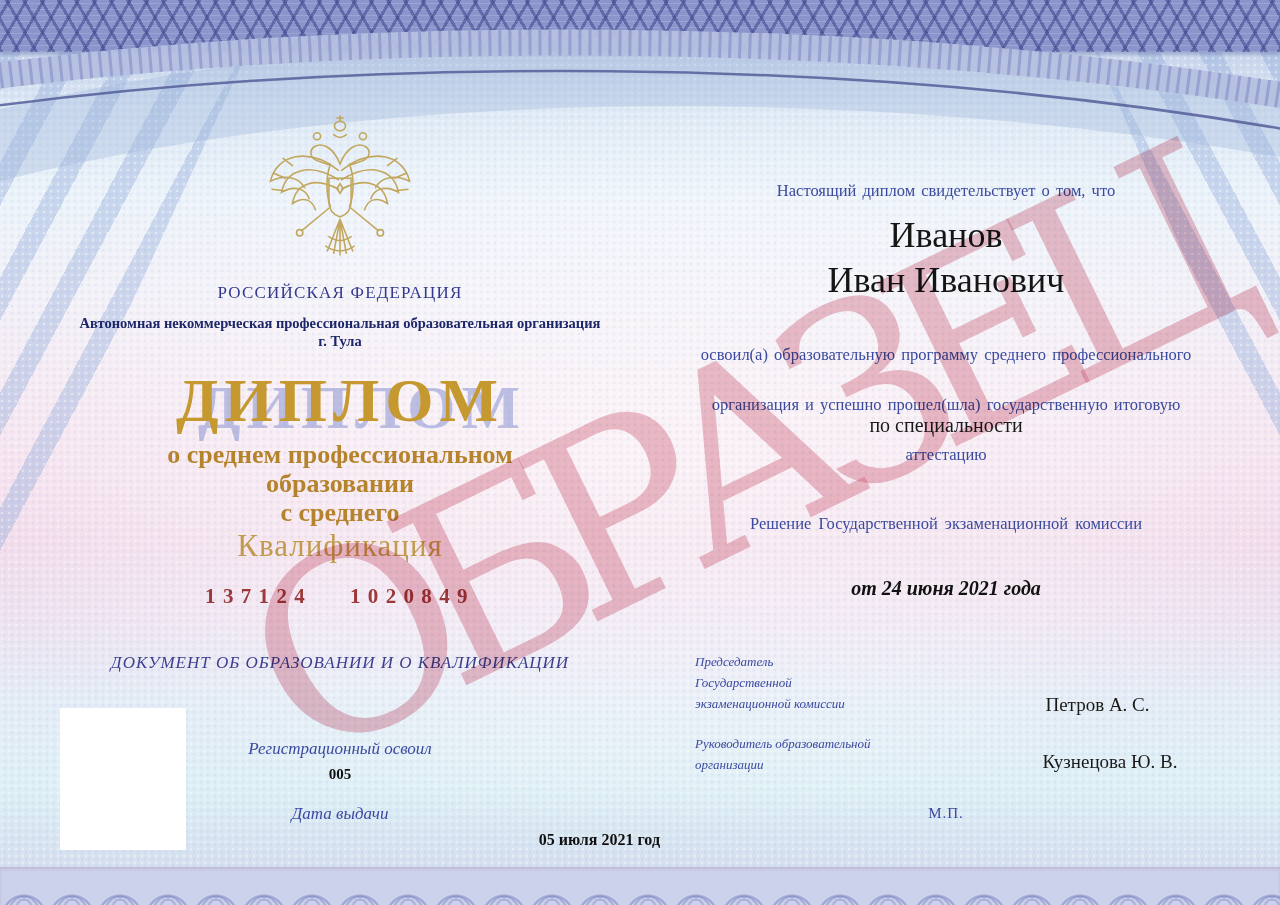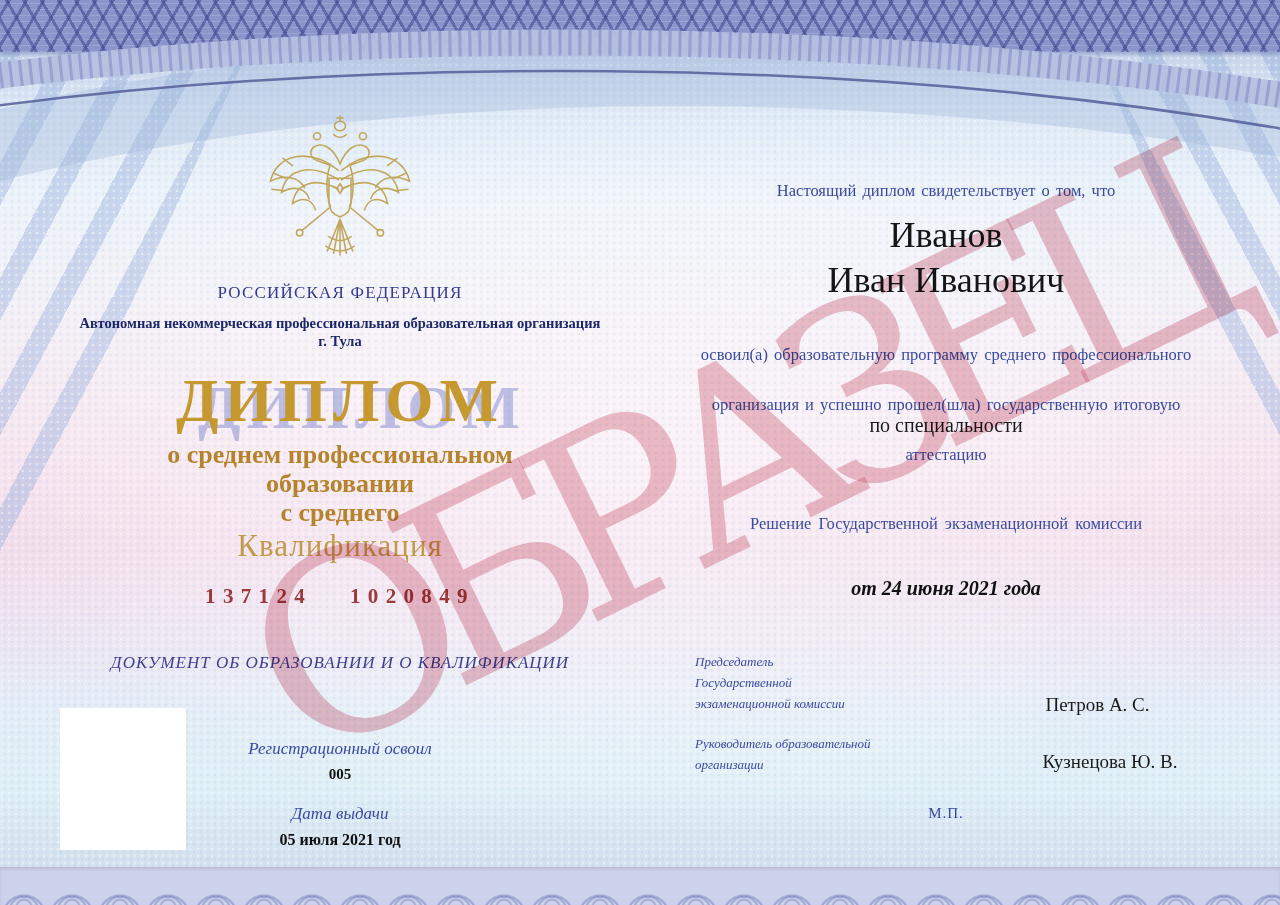--- a/index.html
+++ b/index.html
@@ -181,21 +181,21 @@
 
   <div class="abs z center left-col serial" style="top:584px;">137124&nbsp;&nbsp;&nbsp;1020849</div>
 
   <div class="abs z center left-col doc-line" style="top:653px;">ДОКУМЕНТ ОБ ОБРАЗОВАНИИ И О КВАЛИФИКАЦИИ</div>
 
   <div class="abs photo-box"></div>
 
   <div class="abs z center left-col script-blue" style="top:739px;">Регистрационный освоил</div>
   <div class="abs z center left-col bold-black" style="top:766px;font-size:15px;">005</div>
   <div class="abs z center left-col script-blue" style="top:804px;">Дата выдачи</div>
-  <div class="abs z center left-col bold-black" style="top:831px;">05 июля 2021 год</div>
+  <div class="abs z center left-col bold-black" style="top:831px;text-align:right;">05 июля 2021 год</div>
 
   <div class="abs z center right-col intro" style="top:181px;">Настоящий диплом свидетельствует о том, что</div>
 
   <div class="abs z center right-col holder" style="top:213px;">Иванов</div>
   <div class="abs z center right-col holder" style="top:258px;">Иван Иванович</div>
 
   <div class="abs z center right-col" style="top:318px;">
     <div class="body-blue">освоил(а) образовательную программу среднего профессионального</div>
     <div class="body-blue">организация и успешно прошел(шла) государственную итоговую</div>
     <div class="body-blue">аттестацию</div>

